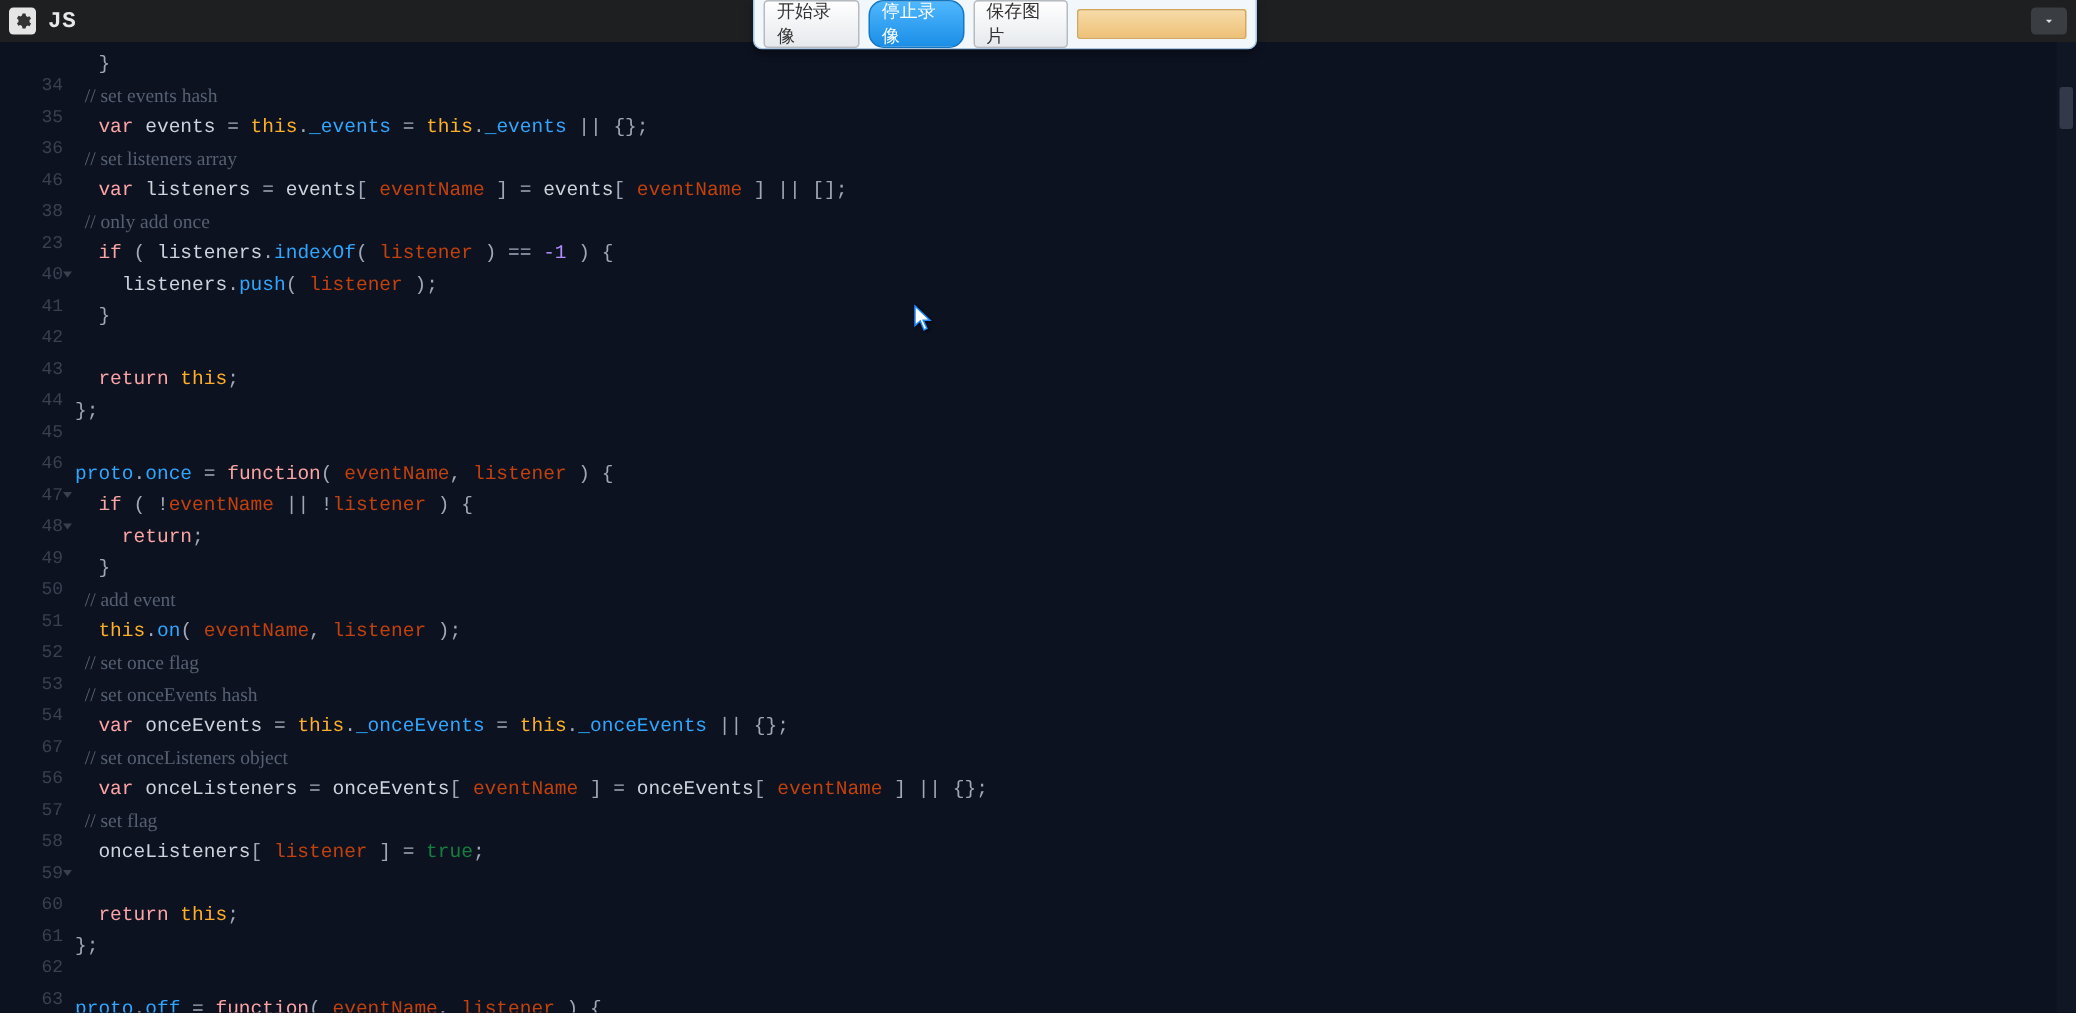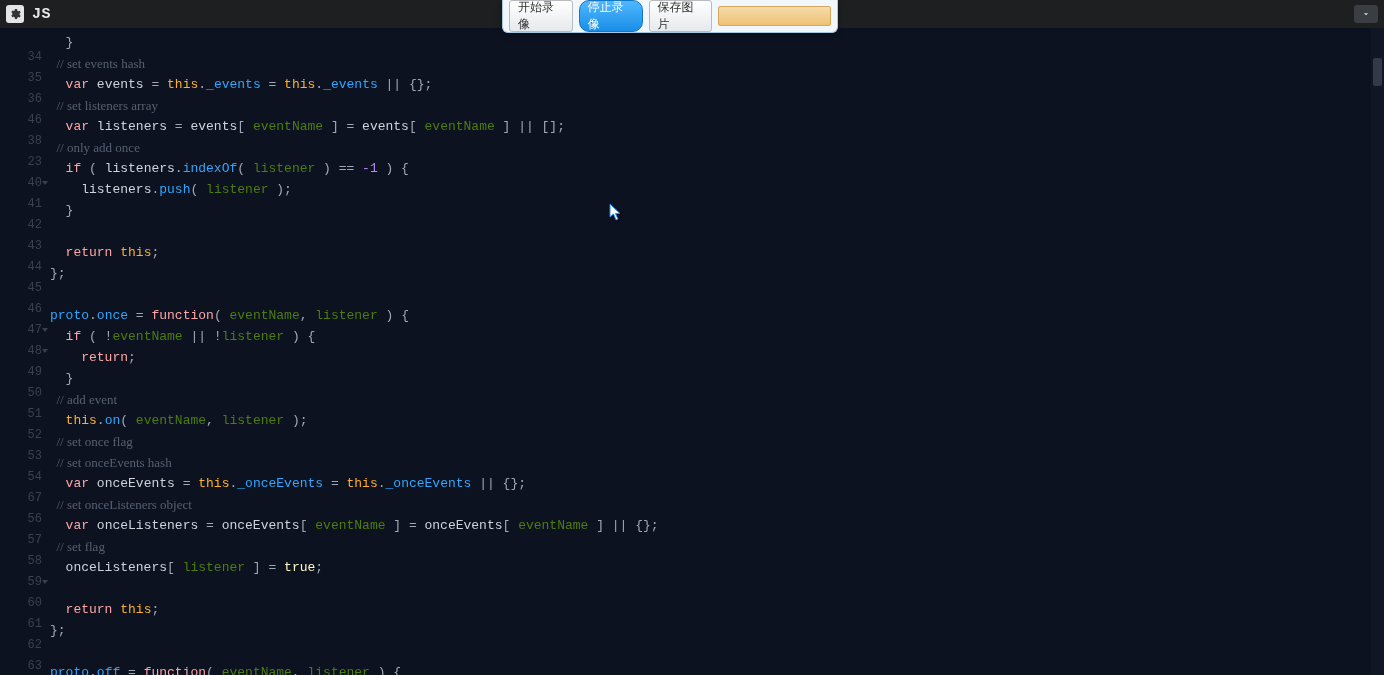--- a/index.html
+++ b/index.html
@@ -73,24 +73,24 @@
   }
   .code .line { height: 21px; }
 
   
   .kw   { color: #fca5a5; }         
   .ident{ color: #cfd3dc; }         
   .fn   { color: #2fa7ff; }         
   .prop { color: #2fa7ff; }
   .this { color: #ffb028; }
   .num  { color: #b48cff; }
-  .bool { color: #fef9c3; }
+  .bool { color: #15803d; }
   .cmt  { color: #556070; font-family: Liberation Serif, serif; }
   .punc { color: #a0a8b7; }
-  .param{ color: #4d7c0f; }
+  .param{ color: #c2410c; }
 
   .scroll-thumb {
     position: absolute;
     right: 2px;
     top: 30px;
     width: 9px;
     height: 28px;
     background: #4b5160;
     border-radius: 2px;
     opacity: 0.6;

